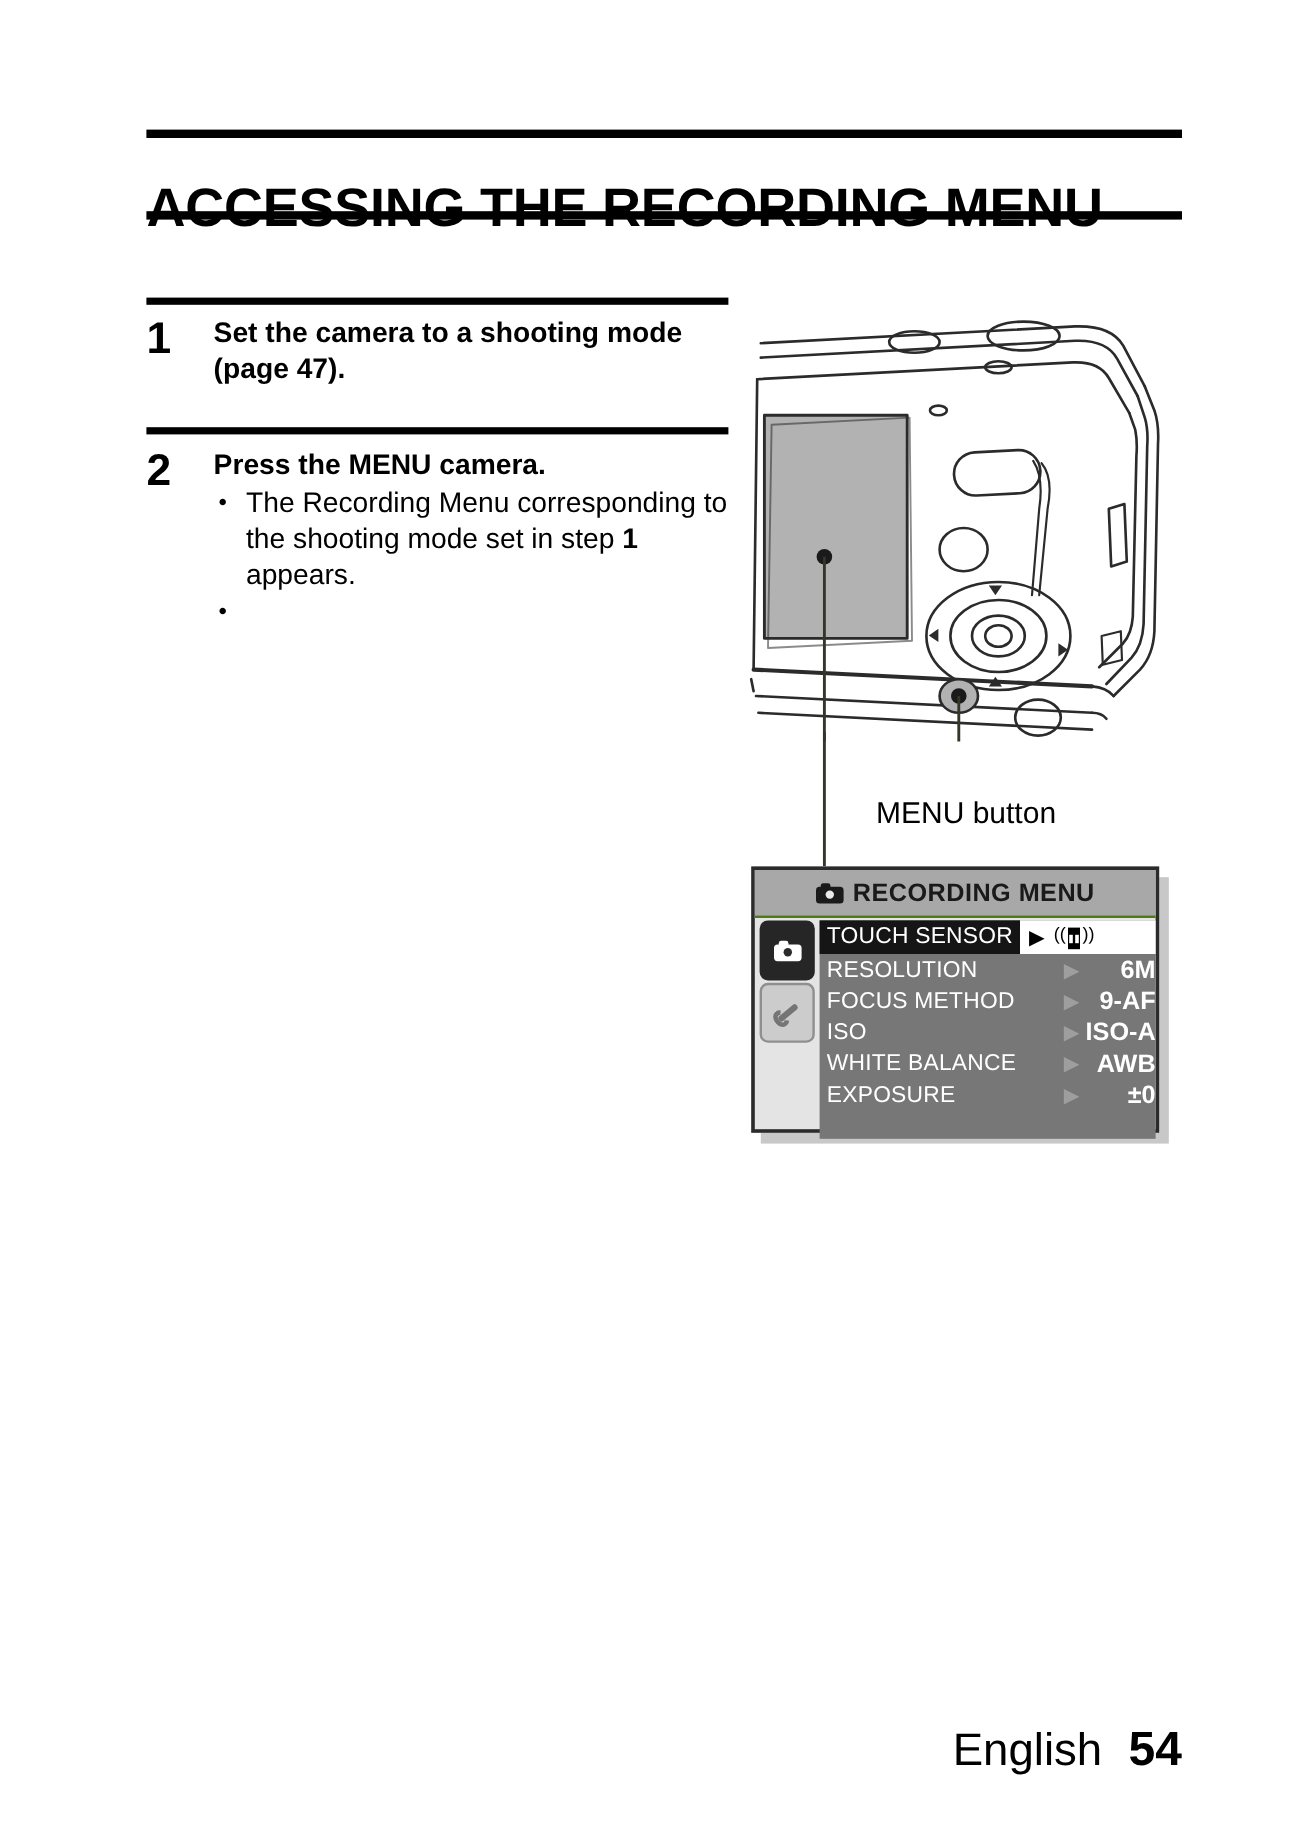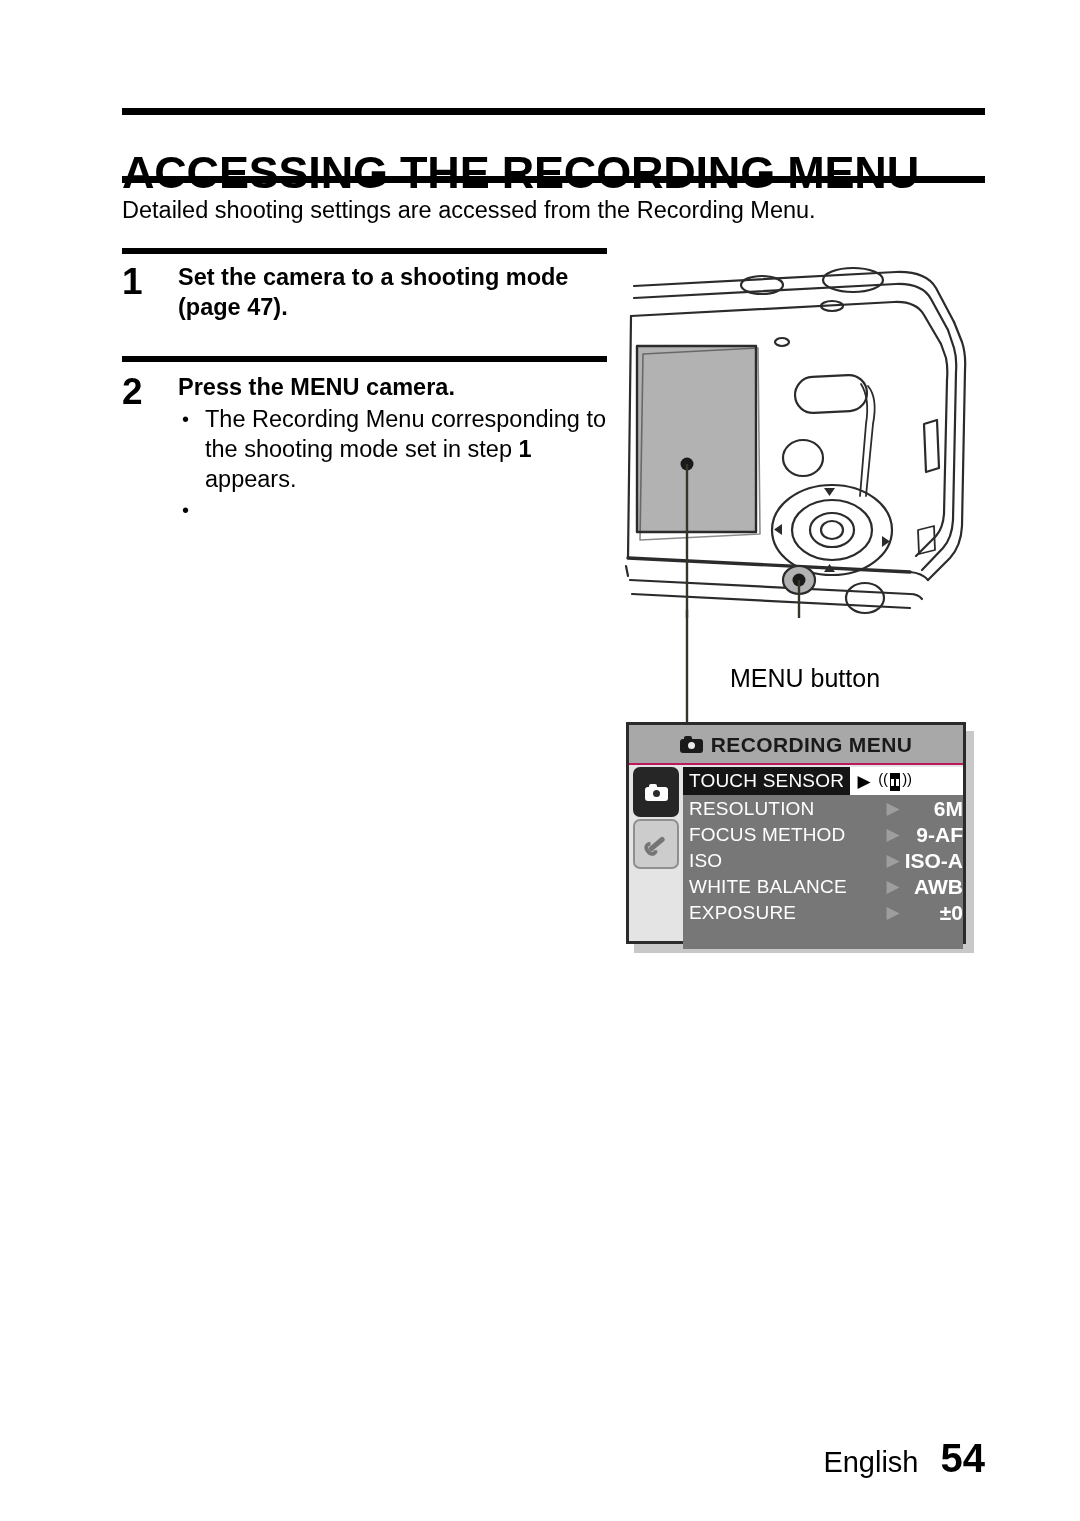--- a/index.html
+++ b/index.html
@@ -152,21 +152,21 @@
     background: #e4e4e4;
     border: 3px solid #2b2b2b;
     box-sizing: border-box;
   }
   .osd-header {
     position: absolute;
     left: 0; top: 0;
     width: 100%;
     height: 40px;
     background: #a8a8a8;
-    border-bottom: 2px solid #be185d;
+    border-bottom: 2px solid #4d7c0f;
     box-sizing: border-box;
     display: flex;
     align-items: center;
     justify-content: center;
     gap: 8px;
   }
   .osd-header-title {
     font-size: 21px;
     font-weight: bold;
     letter-spacing: 0.4px;
@@ -346,40 +346,39 @@
     left: 0;
     top: 1438px;
     width: 985px;
     text-align: right;
     display: flex;
     justify-content: flex-end;
     align-items: baseline;
     gap: 22px;
   }
   .footer .lang {
-    font-size: 29px;
+    font-size: 38px;
     line-height: 36px;
     margin-left: 32px;
   }
   .footer .pageno {
     font-size: 40px;
     font-weight: bold;
     line-height: 40px;
   }
 </style>
 </head>
 <body>
 
 <div class="page">
 
   <div class="title-rule-top"></div>
   <h1 class="page-title">ACCESSING THE RECORDING MENU</h1>
   <div class="title-rule-bottom"></div>
 
-  <div class="intro-text">Detailed shooting settings are accessed from the Recording Menu.</div>
 
   <div class="step-rule r1"></div>
   <div class="step-rule r2"></div>
 
   <div class="step" id="step1">
     <div class="step-num">1</div>
     <div class="step-body">
       <div class="step-head">Set the camera to a shooting mode (page 47).</div>
     </div>
   </div>

